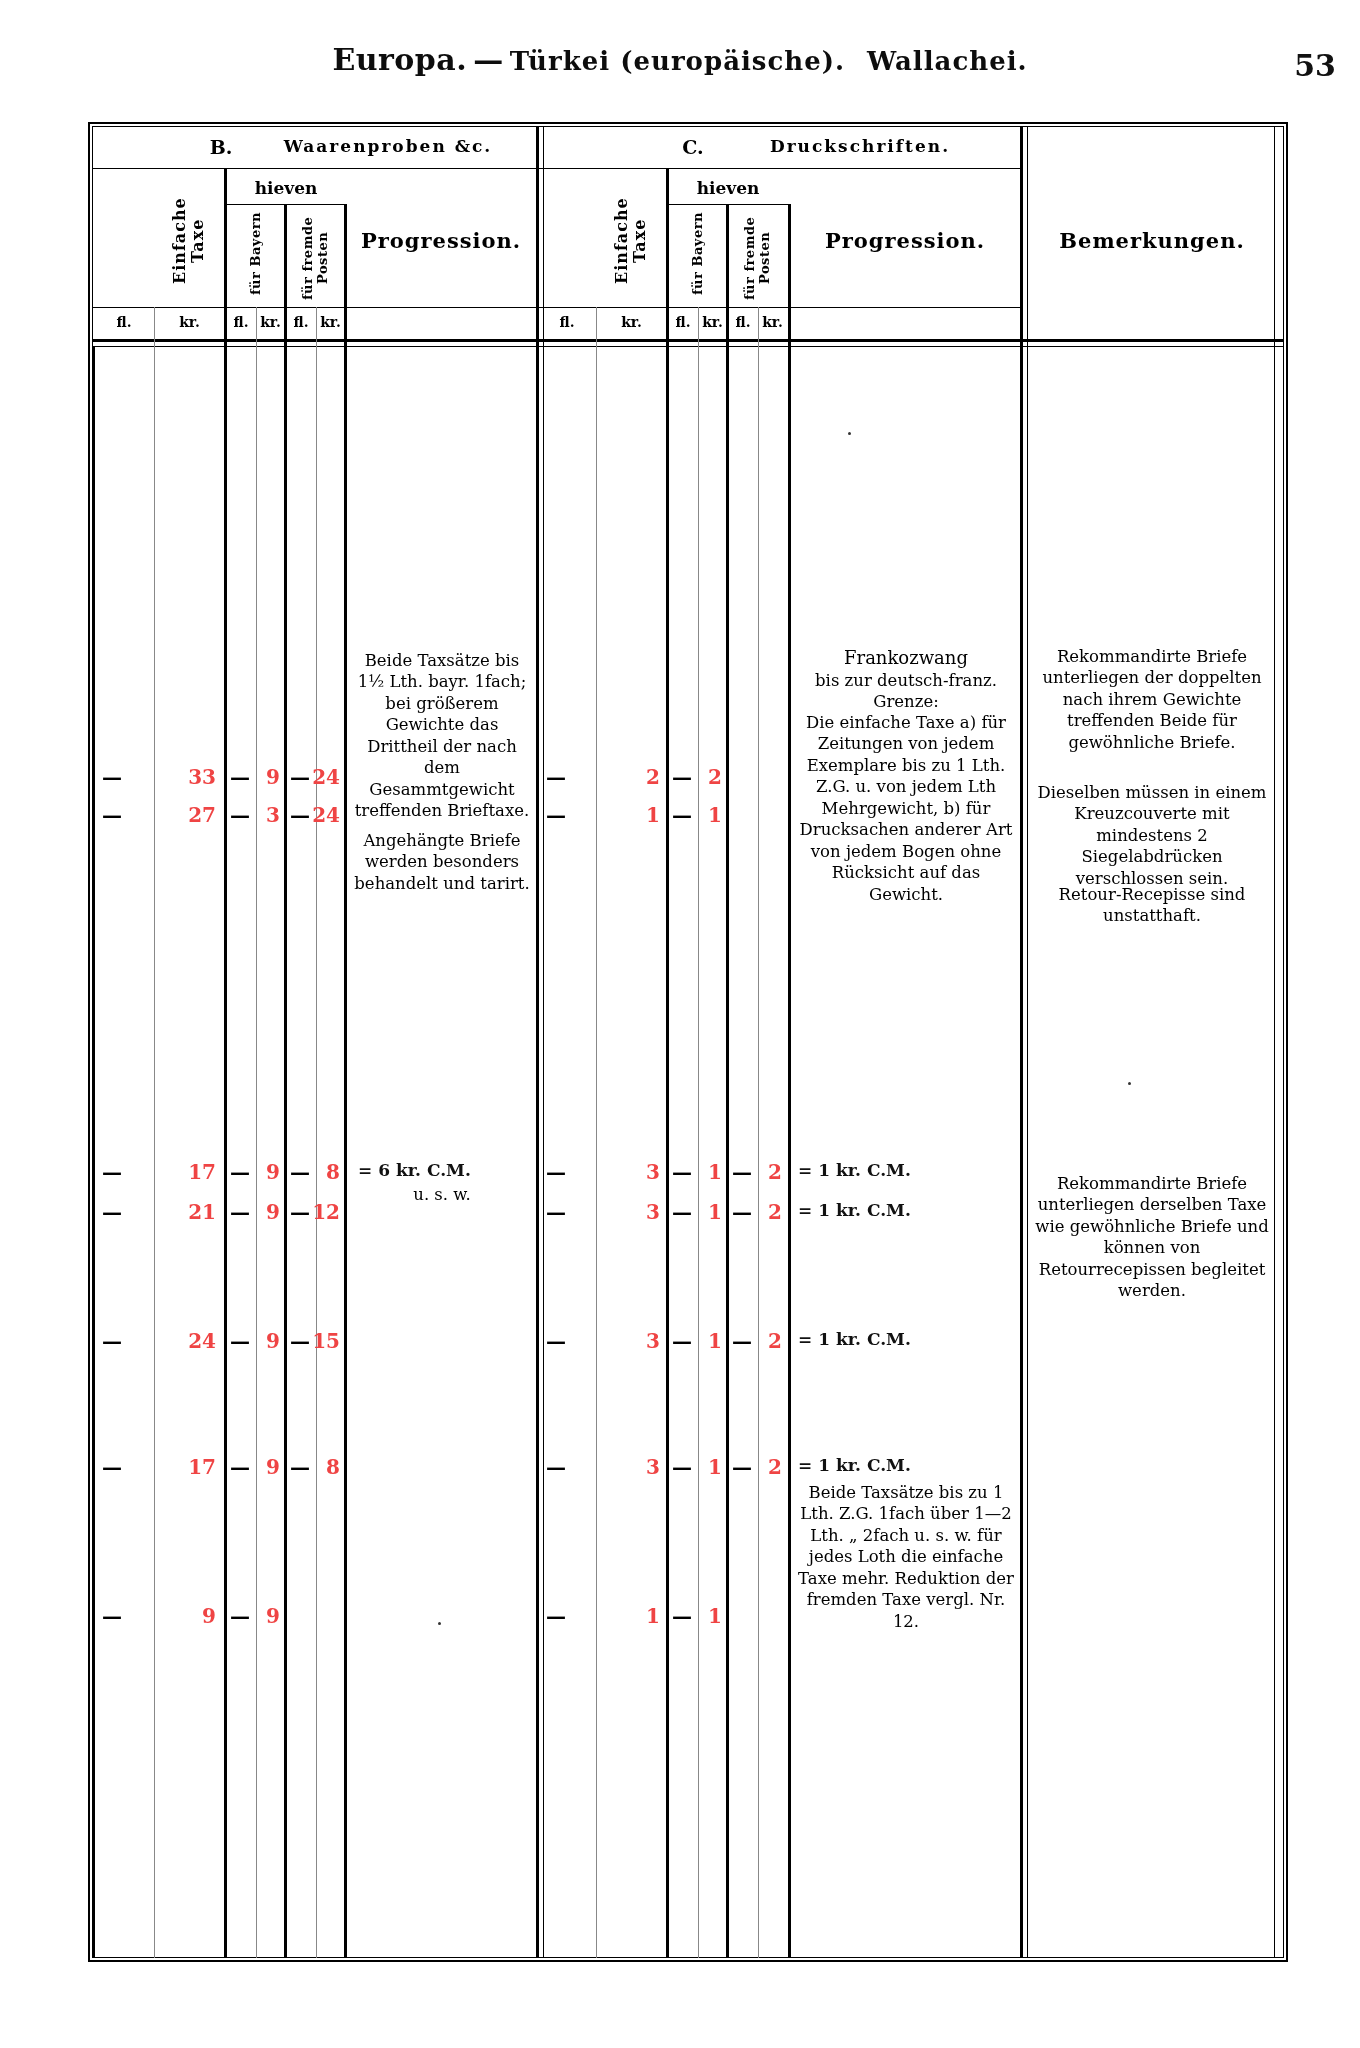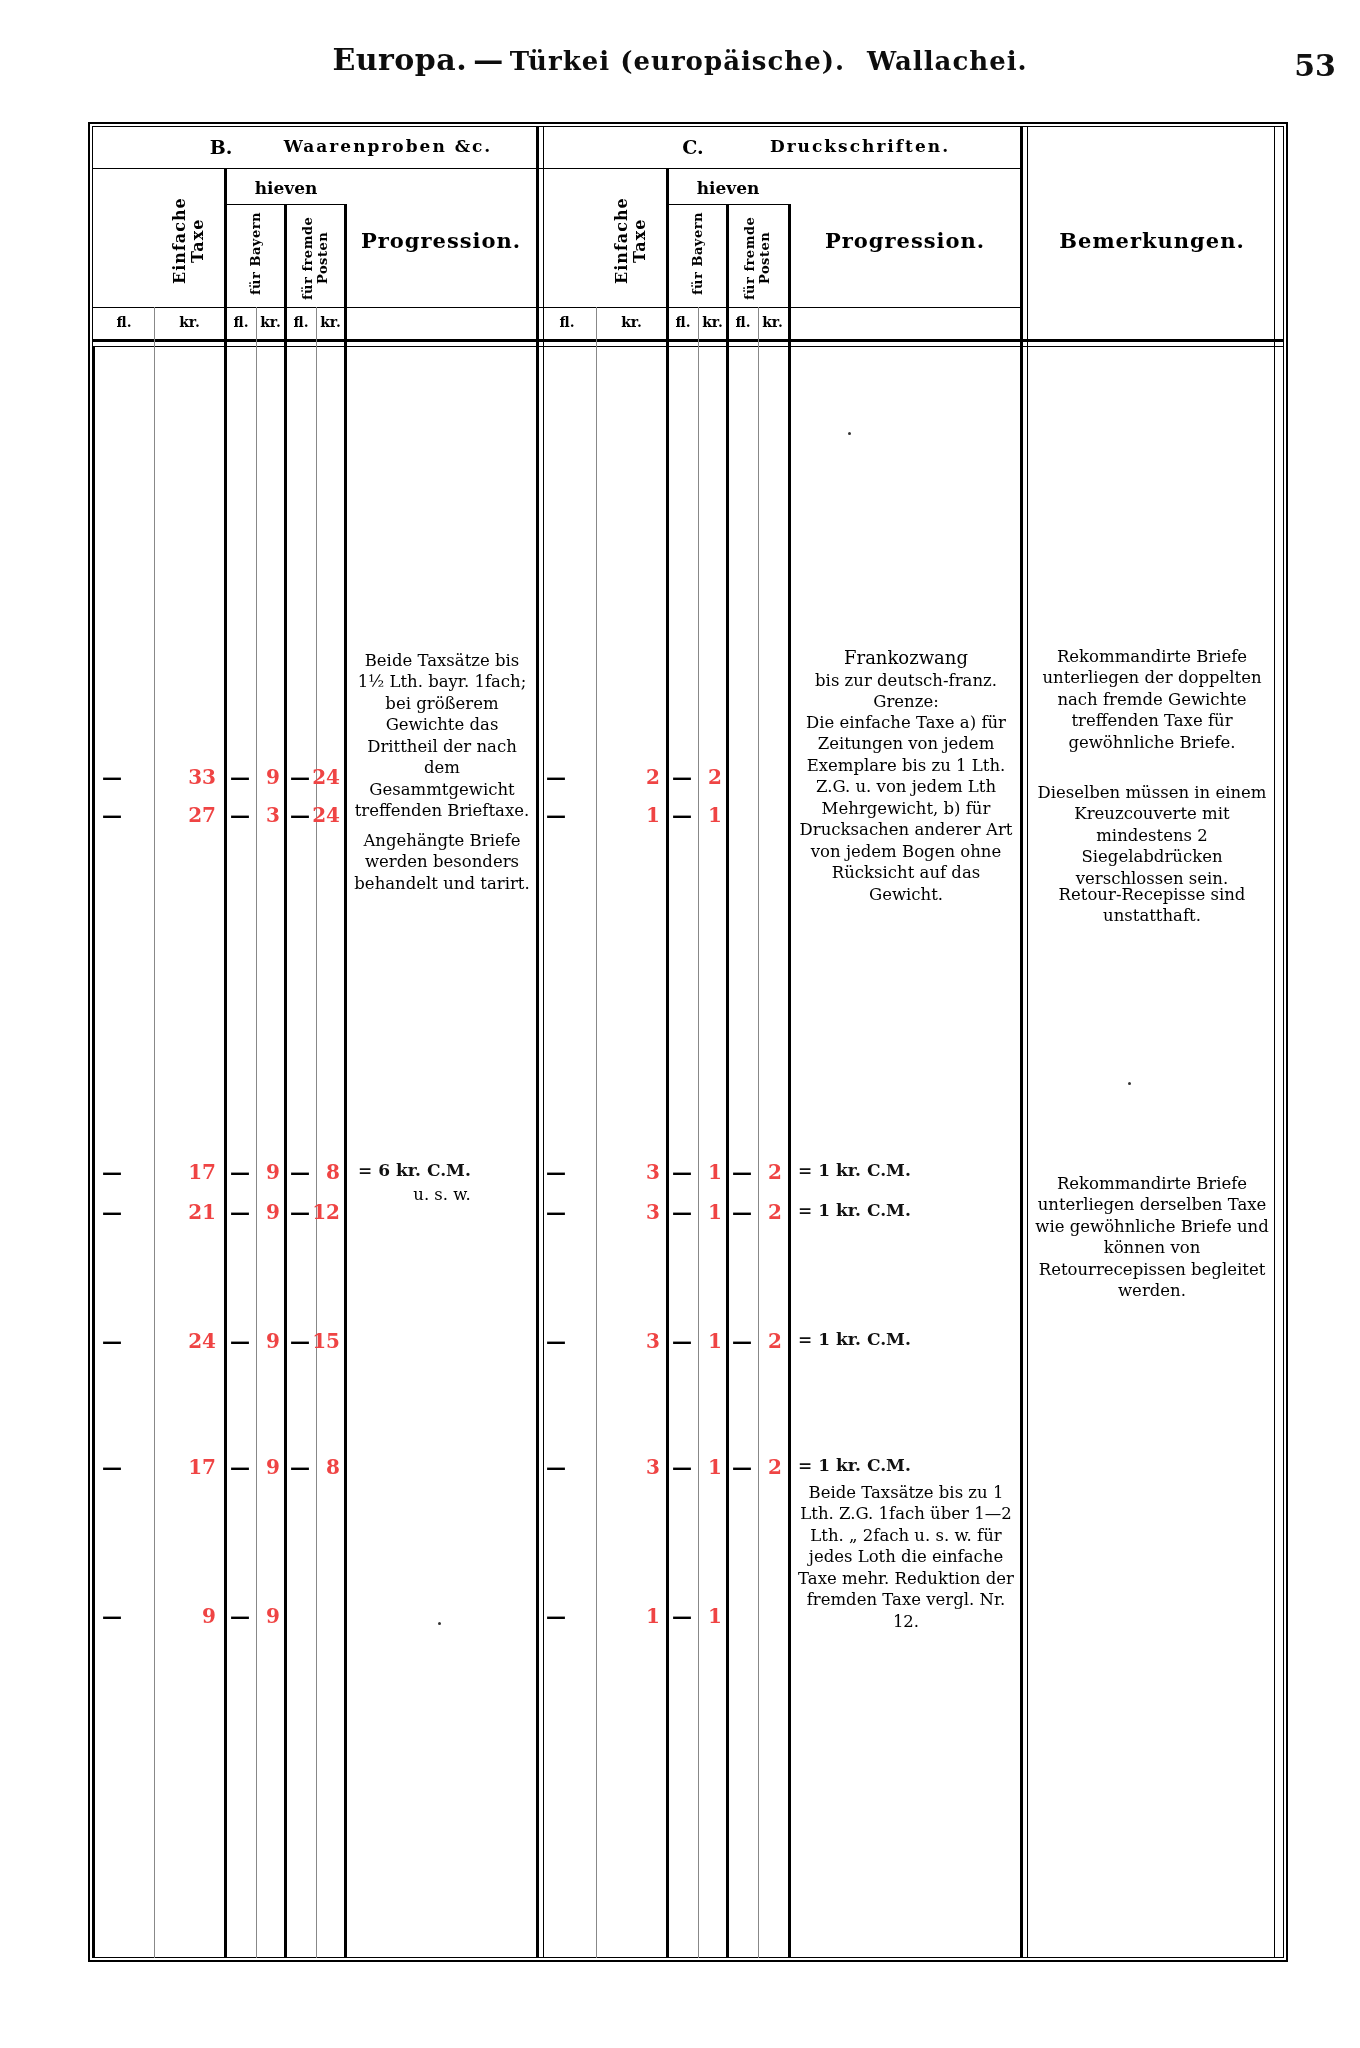--- a/index.html
+++ b/index.html
@@ -372,21 +372,21 @@
     <div class="block" style="left:706px; top:524px; width:224px; font-size:18px;">Frankozwang</div>
     <div class="block" style="left:706px; top:548px; width:224px;">bis zur deutsch-franz. Grenze:</div>
     <div class="block" style="left:706px; top:590px; width:224px;">Die einfache Taxe a) für Zeitungen von jedem Exemplare bis zu 1 Lth. Z.G. u. von jedem Lth Mehrgewicht, b) für Drucksachen anderer Art von jedem Bogen ohne Rücksicht auf das Gewicht.</div>
 
     <div class="eq" style="left:710px; top:1038px;">= 1 kr. C.M.</div>
     <div class="eq" style="left:710px; top:1078px;">= 1 kr. C.M.</div>
     <div class="eq" style="left:710px; top:1207px;">= 1 kr. C.M.</div>
     <div class="eq" style="left:710px; top:1333px;">= 1 kr. C.M.</div>
     <div class="block" style="left:706px; top:1360px; width:224px;">Beide Taxsätze bis zu 1 Lth. Z.G. 1fach über 1—2 Lth. „ 2fach u. s. w. für jedes Loth die einfache Taxe mehr. Reduktion der fremden Taxe vergl. Nr. 12.</div>
 
-    <div class="block" style="left:946px; top:524px; width:236px;">Rekommandirte Briefe unterliegen der doppelten nach fremde Gewichte treffenden Taxe für gewöhnliche Briefe.</div>
+    <div class="block" style="left:946px; top:524px; width:236px;">Rekommandirte Briefe unterliegen der doppelten nach ihrem Gewichte treffenden Beide für gewöhnliche Briefe.</div>
     <div class="block" style="left:946px; top:660px; width:236px;">Dieselben müssen in einem Kreuzcouverte mit mindestens 2 Siegelabdrücken verschlossen sein.</div>
     <div class="block" style="left:946px; top:762px; width:236px;">Retour-Recepisse sind unstatthaft.</div>
 
     <div class="block" style="left:946px; top:1034px; width:236px;margin-top:17px;">Rekommandirte Briefe unterliegen derselben Taxe wie gewöhnliche Briefe und können von Retourrecepissen begleitet werden.</div>
 
     <div class="speck" style="left:760px; top:310px;"></div>
     <div class="speck" style="left:1040px; top:960px;"></div>
     <div class="speck" style="left:350px; top:1500px;"></div>
   </div>
 

